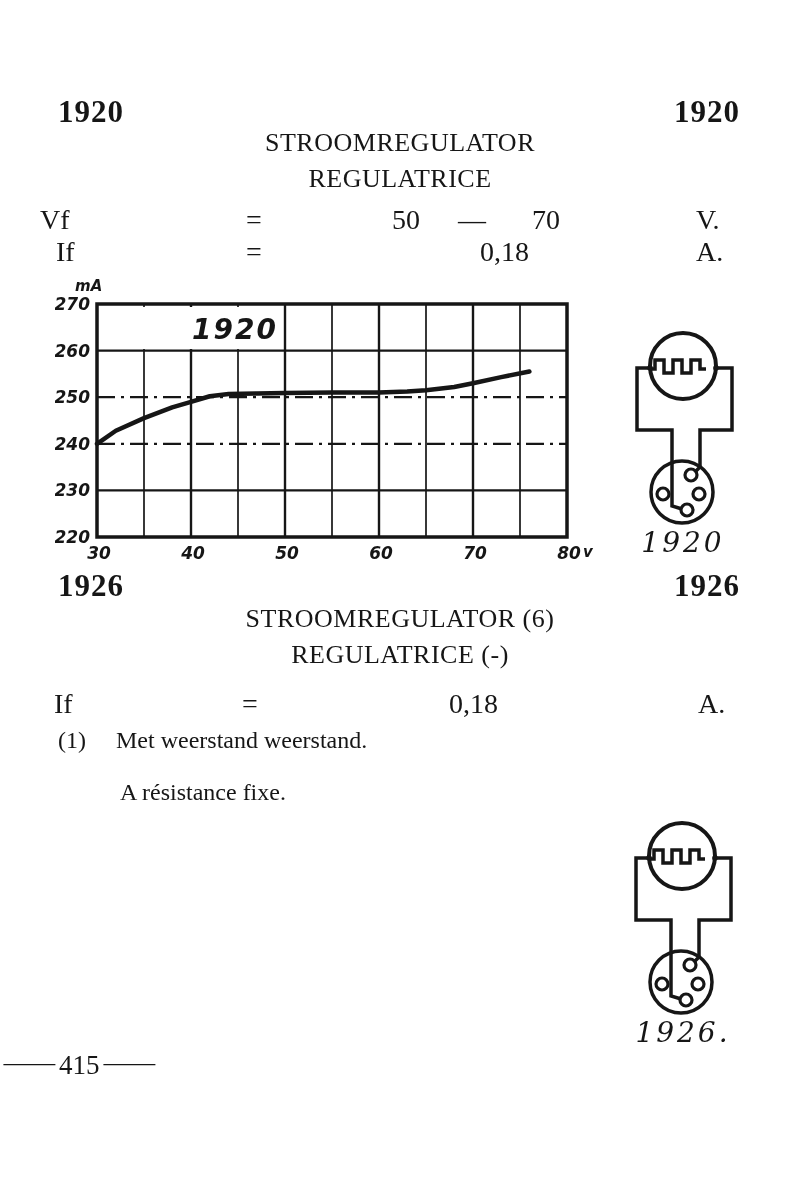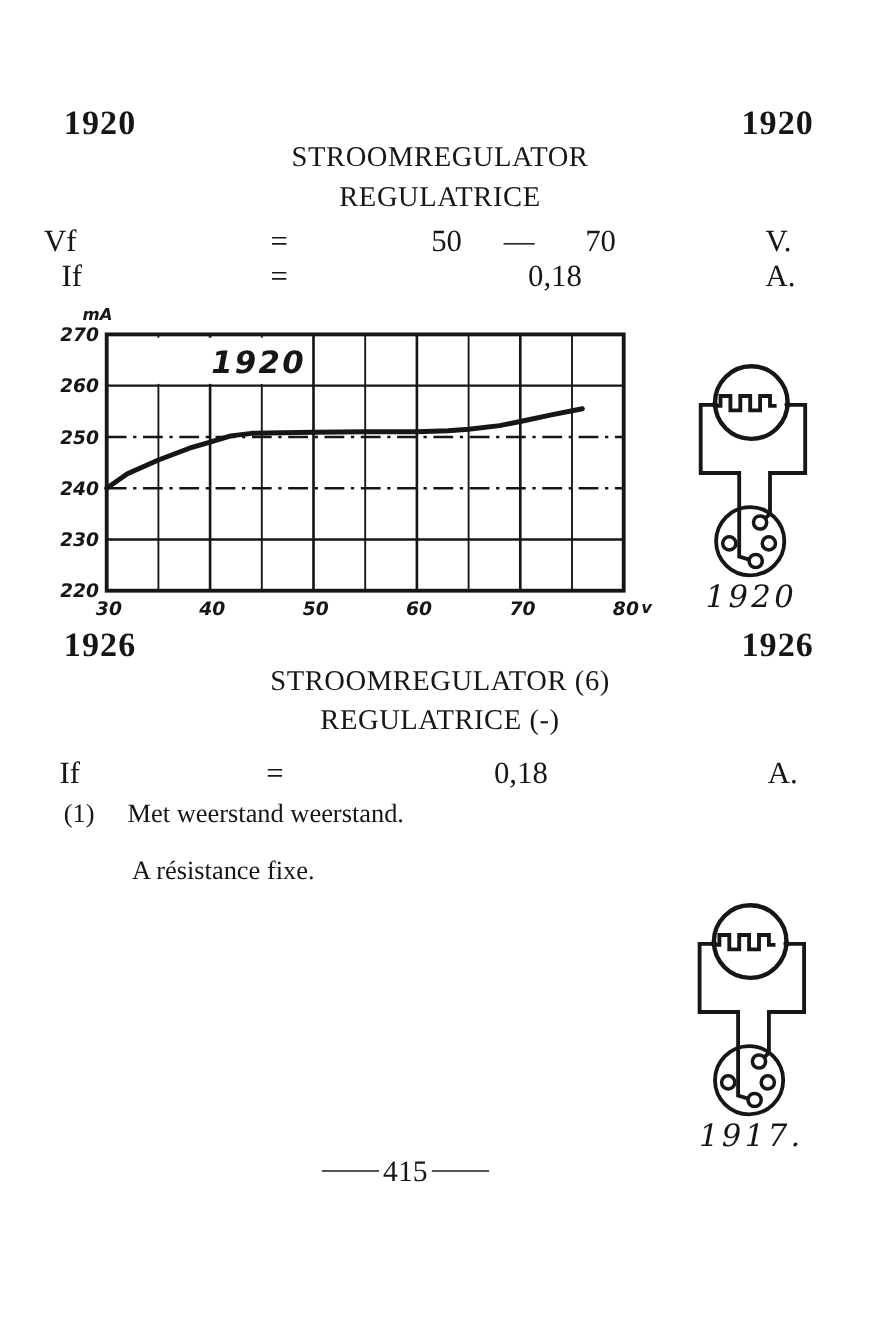--- a/index.html
+++ b/index.html
@@ -14,21 +14,21 @@
   .center-title{left:0;width:800px;text-align:center;font-size:26px;line-height:1;letter-spacing:.5px;white-space:nowrap;}
   .spec-row{left:0;width:800px;height:36px;font-size:28px;line-height:1;}
   .spec-row span{position:absolute;white-space:nowrap;}
   .footnote{font-size:24px;line-height:1;white-space:nowrap;}
   .chart-wrap{left:55px;top:278px;width:560px;height:300px;}
   .tick{font-style:italic;font-weight:bold;font-size:17px;font-family:"DejaVu Sans",sans-serif;fill:#161616;}
   .tick-sm{font-style:italic;font-weight:bold;font-size:15px;font-family:"DejaVu Sans",sans-serif;fill:#161616;}
   .chart-title{font-style:italic;font-weight:bold;font-size:28px;font-family:"DejaVu Sans",sans-serif;letter-spacing:2px;fill:#161616;}
   .tube-symbol{position:absolute;}
   .symbol-caption{position:absolute;font-style:italic;font-size:28px;font-family:"DejaVu Serif",serif;letter-spacing:3px;text-align:center;white-space:nowrap;}
-  .page-num{left:0;width:737px;top:1052px;text-align:center;font-size:27px;line-height:1;}
+  .page-num{left:0;width:737px;top:1052px;font-size:27px;line-height:1;}
   .page-num .dash{display:inline-block;transform:scaleX(1.9);margin:0 16px;position:relative;top:-3px;}
 </style>
 </head>
 <body>
 
 <div>
 
   <div class="abs year-hdr" style="left:58px;top:96px">1920</div>
   <div class="abs year-hdr" style="right:60px;top:96px;text-align:right">1920</div>
 
@@ -124,19 +124,19 @@
     <circle cx="37" cy="40" r="2.8" fill="#161616"></circle>
     <circle cx="103" cy="40" r="2.8" fill="#161616"></circle>
     <circle cx="69" cy="164" r="31" fill="none" stroke="#161616" stroke-width="3.5"></circle>
     <path d="M37,40 L24,40 L24,102 L59,102 L59,178 L69,181" fill="none" stroke="#161616" stroke-width="3.5"></path>
     <path d="M103,40 L119,40 L119,102 L87,102 L87,139 L81,145" fill="none" stroke="#161616" stroke-width="3.5"></path>
     <circle cx="78" cy="147" r="6" fill="#fff" stroke="#161616" stroke-width="3.2"></circle>
     <circle cx="50" cy="166" r="6" fill="#fff" stroke="#161616" stroke-width="3.2"></circle>
     <circle cx="86" cy="166" r="6" fill="#fff" stroke="#161616" stroke-width="3.2"></circle>
     <circle cx="74" cy="182" r="6" fill="#fff" stroke="#161616" stroke-width="3.2"></circle>
   </svg>
-  <div class="symbol-caption" style="left:608px;top:1016px;width:150px">1917.</div>
+  <div class="symbol-caption" style="left:608px;top:1016px;width:150px">1926.</div>
 
   <div class="abs page-num">
     <span class="dash">—</span><span>415</span><span class="dash">—</span>
   </div>
 
 </div>
 
 </body></html>

